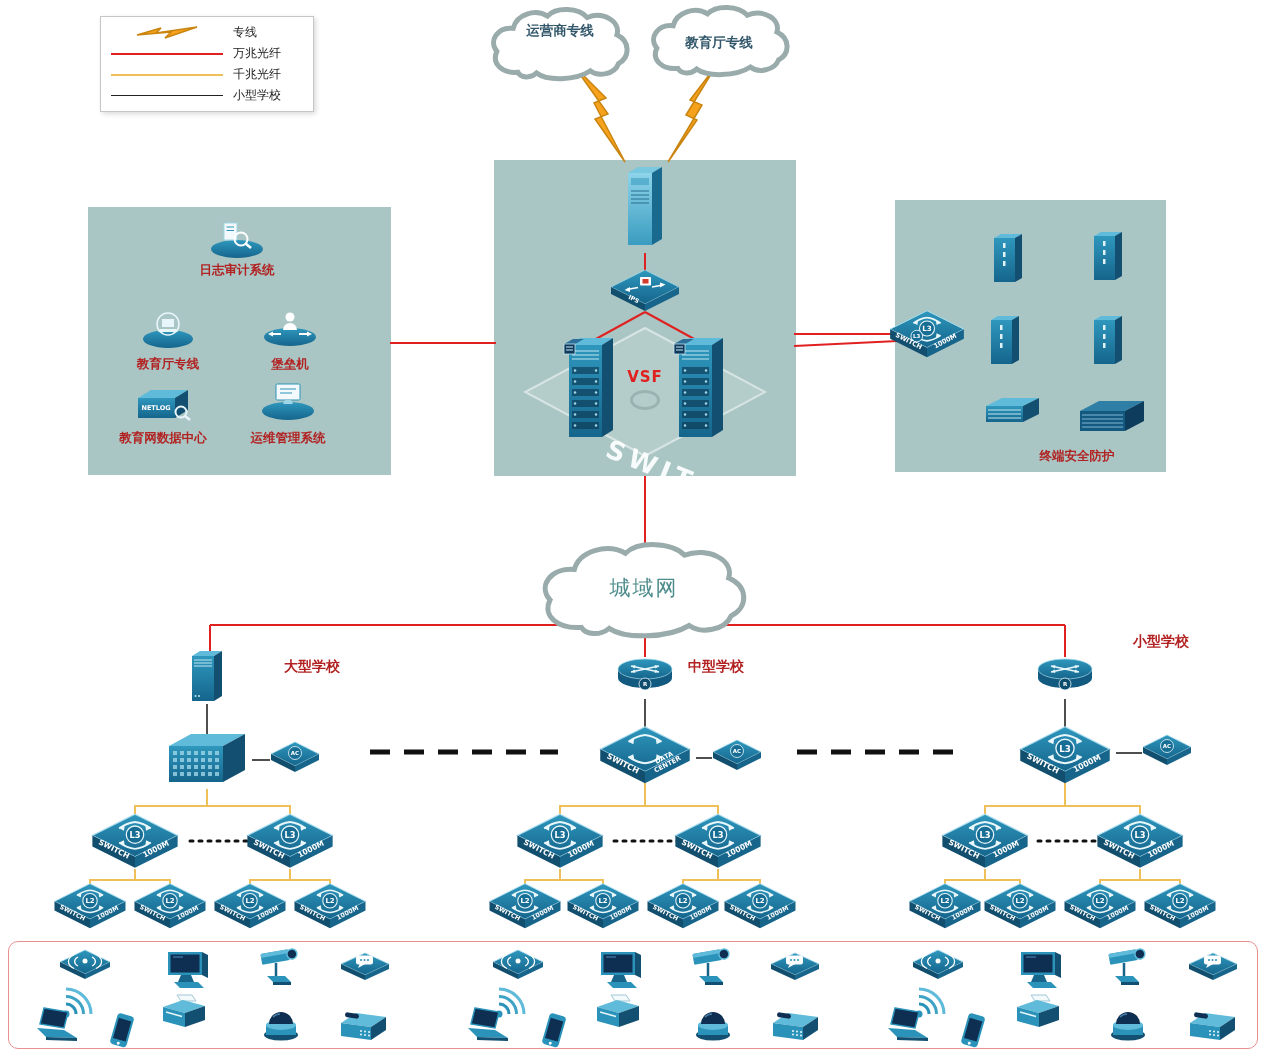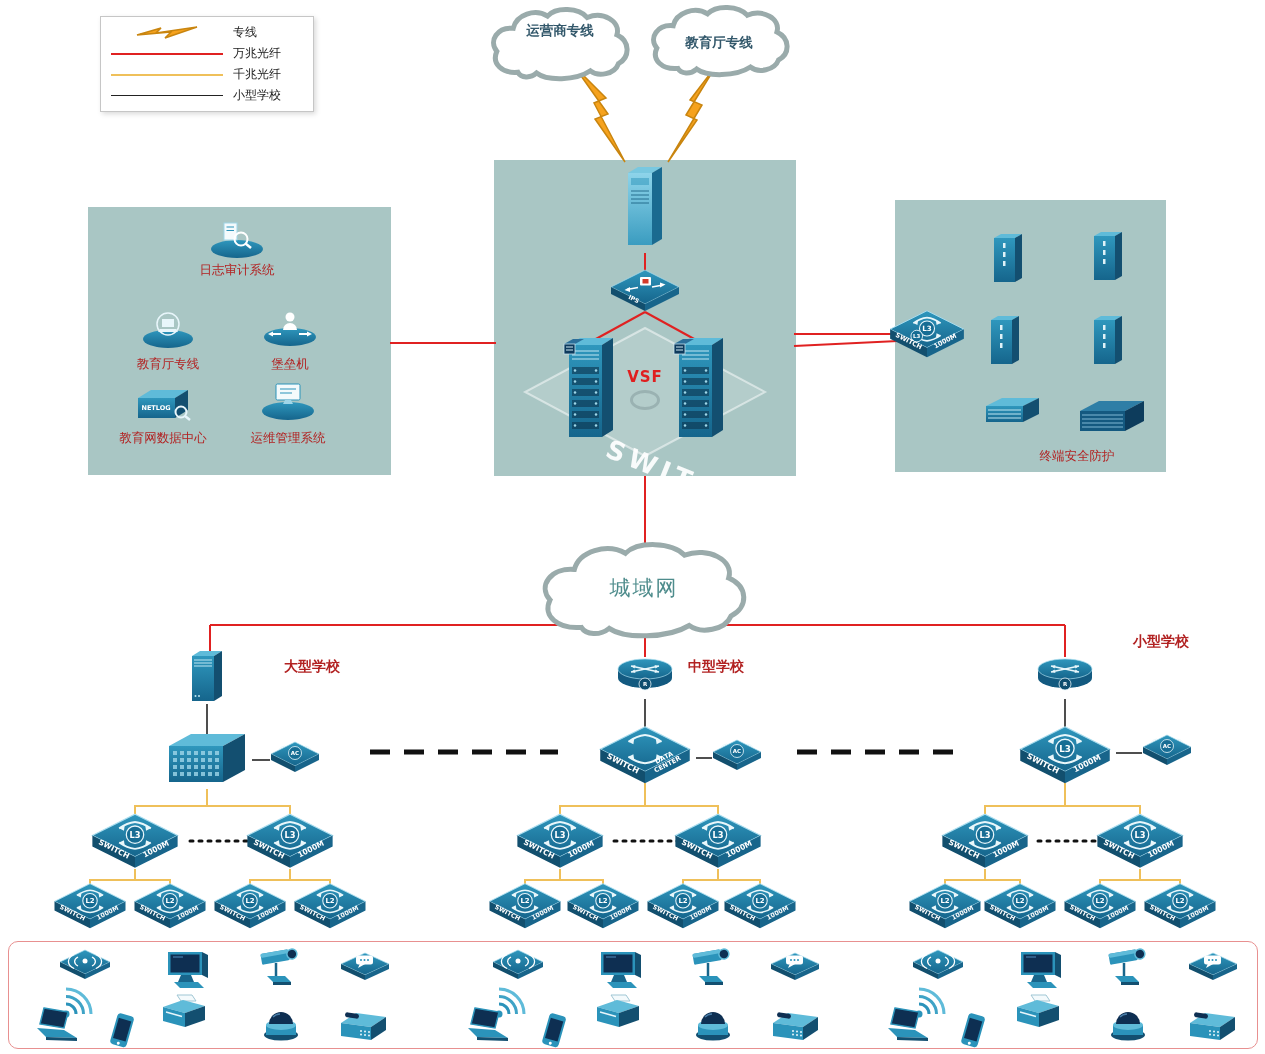--- a/index.html
+++ b/index.html
@@ -19,21 +19,21 @@
   .bolt{fill:var(--orange);stroke:#c9850f;stroke-width:1.5}
   .cloud path{fill:#fff;stroke:#9aabab;stroke-width:5;vector-effect:non-scaling-stroke}
   .wm polygon{fill:rgba(255,255,255,.13);stroke:rgba(255,255,255,.5);stroke-width:2}
   .wm text{fill:rgba(255,255,255,.92);font-size:26px;font-weight:bold;letter-spacing:5px}
   .lbl{position:absolute;transform:translate(-50%,-50%);white-space:nowrap;z-index:5}
   .cloud-lbl{font-weight:bold;color:#33586b;font-size:13.5px}
   .man-lbl{font-family:Liberation Serif, serif;font-size:21px;color:#4e8c8c;letter-spacing:2px}
   .title-lbl{font-family:"DejaVu Serif","Liberation Serif",serif;font-size:23px;color:#4e8c8c;
              font-weight:bold;letter-spacing:3px}
   .school-lbl{color:var(--labelred);font-weight:bold;font-size:14px}
-  .zone-lbl{color:var(--labelred);font-weight:normal;font-size:12.5px}
+  .zone-lbl{color:var(--labelred);font-weight:bold;font-size:12.5px}
   .vsf-lbl{color:#e01f1f;font-weight:bold;font-size:15px;letter-spacing:1px;z-index:6}
   .ring{position:absolute;width:24px;height:14px;border:3px solid #9ab2b2;border-radius:50%;
         transform:translate(-50%,-50%);z-index:6}
   .legend{position:absolute;left:100px;top:16px;width:196px;background:#fff;border:1px solid #c6c6c6;
           box-shadow:2px 2px 5px rgba(0,0,0,.15);padding:5px 8px;z-index:6}
   .lg-row{display:flex;align-items:center;height:21px;gap:8px}
   .lg-sym{width:116px;display:flex;justify-content:center;align-items:center}
   .lg-line{display:inline-block;width:112px;height:0;border-top:2px solid}
   .lg-line.c-red{border-color:var(--red)}
   .lg-line.c-yellow{border-color:var(--yellow)}

